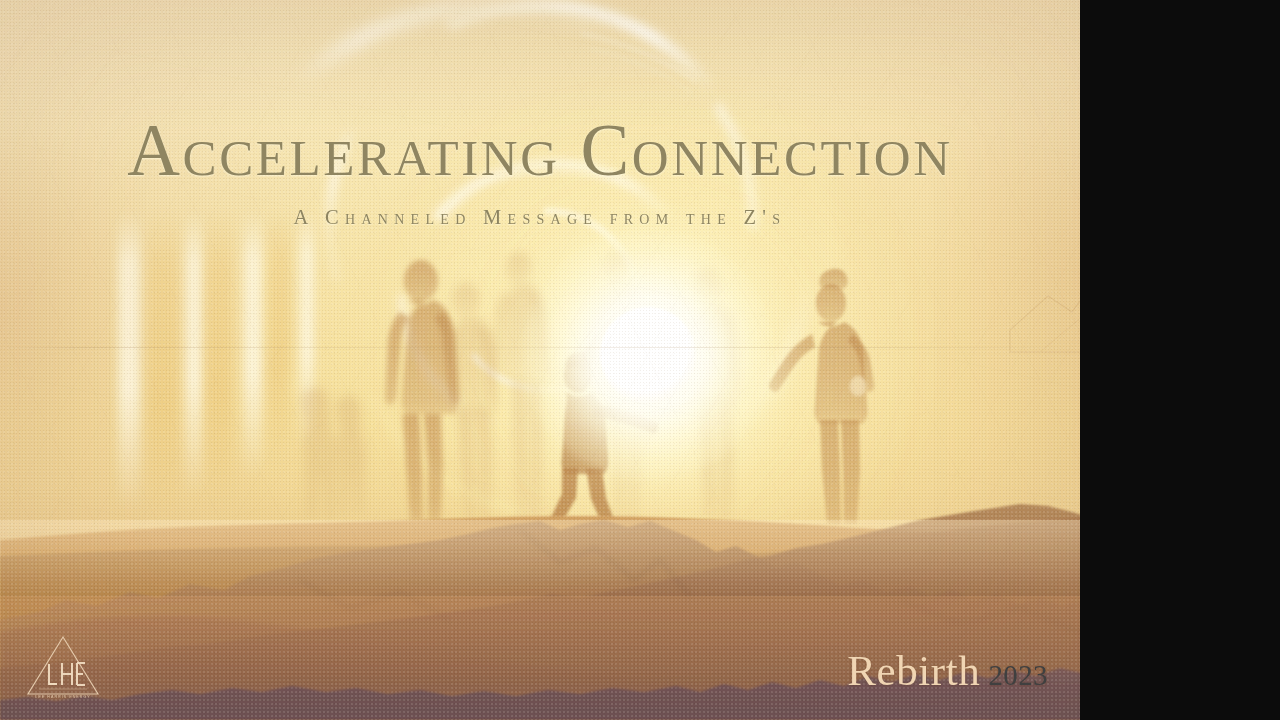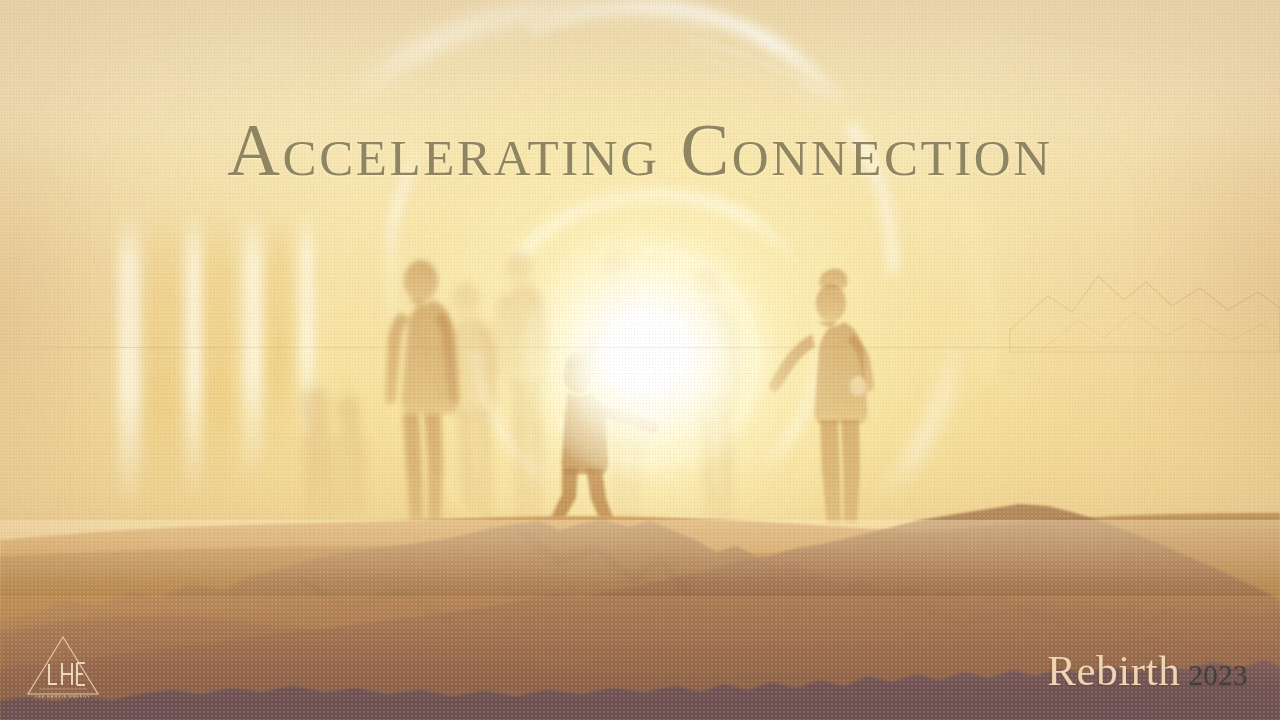--- a/index.html
+++ b/index.html
@@ -5,21 +5,21 @@
   * { margin:0; padding:0; box-sizing:border-box; }
   html, body {
     width:1280px; height:720px;
     overflow:hidden;
     background:#0c0c0c;
     font-family:"Liberation Serif", serif;
   }
 
   #poster {
     position:relative;
-    width:1280px; height:720px;
+    width:1080px; height:720px;
     overflow:hidden;
     background:#f2e2b8;
   }
 
   
   .sky-base {
     position:absolute; inset:0;
     background:
       linear-gradient(to bottom,
         #f7ecc9 0%,
@@ -606,20 +606,21 @@
 
   <div class="scratch-a" style="z-index:26"></div>
   <div class="scratch-b" style="z-index:26"></div>
   <div class="hairline" style="z-index:26"></div>
   <div class="grain" style="z-index:27"></div>
   <div class="grain-light" style="z-index:27"></div>
   <div class="edge-dark" style="z-index:28"></div>
 
   <div class="title-block">
     <div class="title">Accelerating Connection</div>
+    <div class="subtitle">A Channeled Message from the Z's</div>
   </div>
 
   <div class="rebirth">
     <span class="rebirth-word">Rebirth</span>
     <span class="rebirth-year">2023</span>
   </div>
 
   <div class="logo">
     <svg viewBox="0 0 82 72" width="82" height="72">
 

